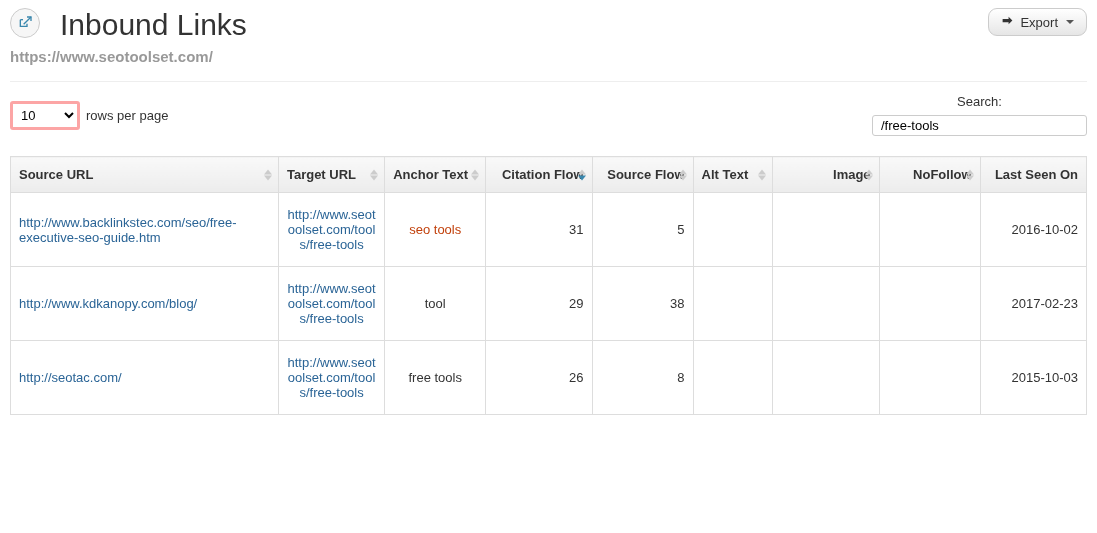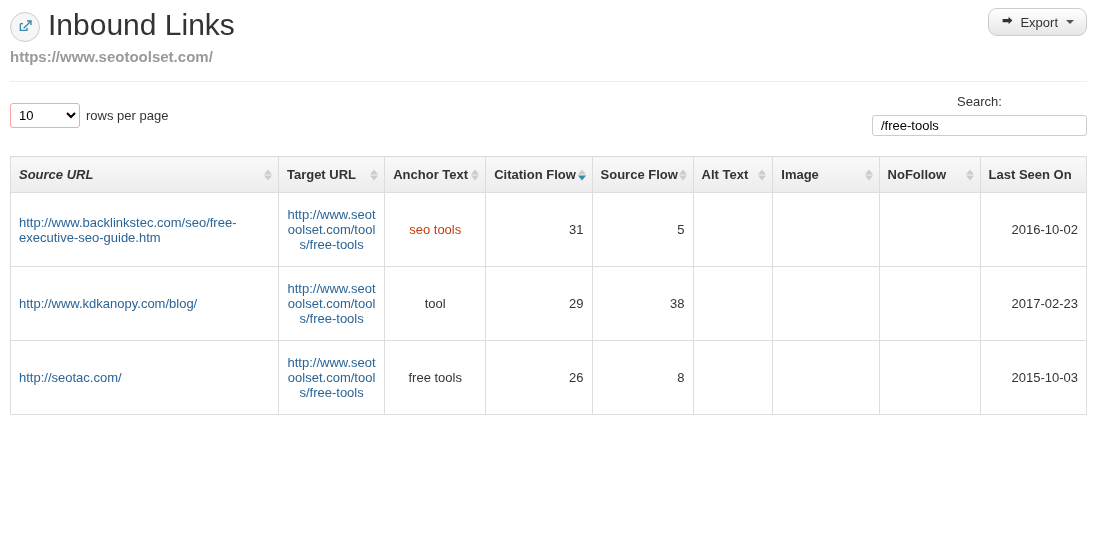--- a/index.html
+++ b/index.html
@@ -11,22 +11,22 @@
       background: #fff;
     }
     .header-row {
       display: flex;
       justify-content: space-between;
       align-items: flex-start;
       margin-bottom: 6px;
     }
     .title-wrap {
       display: flex;
-      align-items: flex-end;
-      gap: 8px;
+      align-items: flex-start;
+      gap: 20px;
     }
     .title-icon {
       width: 30px; height: 30px;
       border-radius: 50%;
       border: 1px solid #ccc;
       display: flex;
       align-items: center;
       justify-content: center;
       background: #f6f6f6;
     }
@@ -72,21 +72,21 @@
       justify-content: space-between;
       align-items: center;
       margin-bottom: 20px;
     }
     .rows-select {
       display: flex;
       align-items: center;
       gap: 6px;
     }
     select {
-      border: 1px solid #fca5a5;
+      border: 3px solid #fca5a5;
       border-radius: 3px;
       padding: 3px 4px;
       font-size: 13px;
       min-width: 70px;
       background: #fff;
     }
     .search-wrap {
       display: flex;
       align-items: center;
       gap: 6px;
@@ -107,21 +107,21 @@
     thead th {
       background: linear-gradient(#f9f9f9, #ececec);
       border: 1px solid #ddd;
       padding: 10px 8px;
       font-weight: bold;
       font-size: 13px;
       color: #333;
       text-align: left;
       position: relative;
     }
-    thead th.right { text-align: left; }
+    thead th.right { text-align: right; }
     thead th.center { text-align: left; }
     .sort-arrows {
       position: absolute;
       right: 6px;
       top: 50%;
       transform: translateY(-50%);
       display: inline-flex;
       flex-direction: column;
       gap: 1px;
     }
@@ -137,21 +137,21 @@
       border: 1px solid #ddd;
       padding: 14px 8px;
       vertical-align: middle;
       font-size: 13px;
       word-wrap: break-word;
     }
     tbody td.center { text-align: center; }
     tbody td.right { text-align: right; }
     .link { color: #2a6496; text-decoration: none; }
     .anchor-green { color: #c2410c; font-weight: normal; }
-    .col-source { width: 252px; font-style: italic; }
+    .col-source { width: 252px; }
     .col-target { width: 100px; }
     .col-anchor { width: 95px; }
     .col-citation { width: 100px; }
     .col-trust { width: 95px; }
     .col-alt { width: 75px; }
     .col-image { width: 100px; }
     .col-nofollow { width: 95px; }
     .col-lastseen { width: 100px; }
   </style>
 </head>

